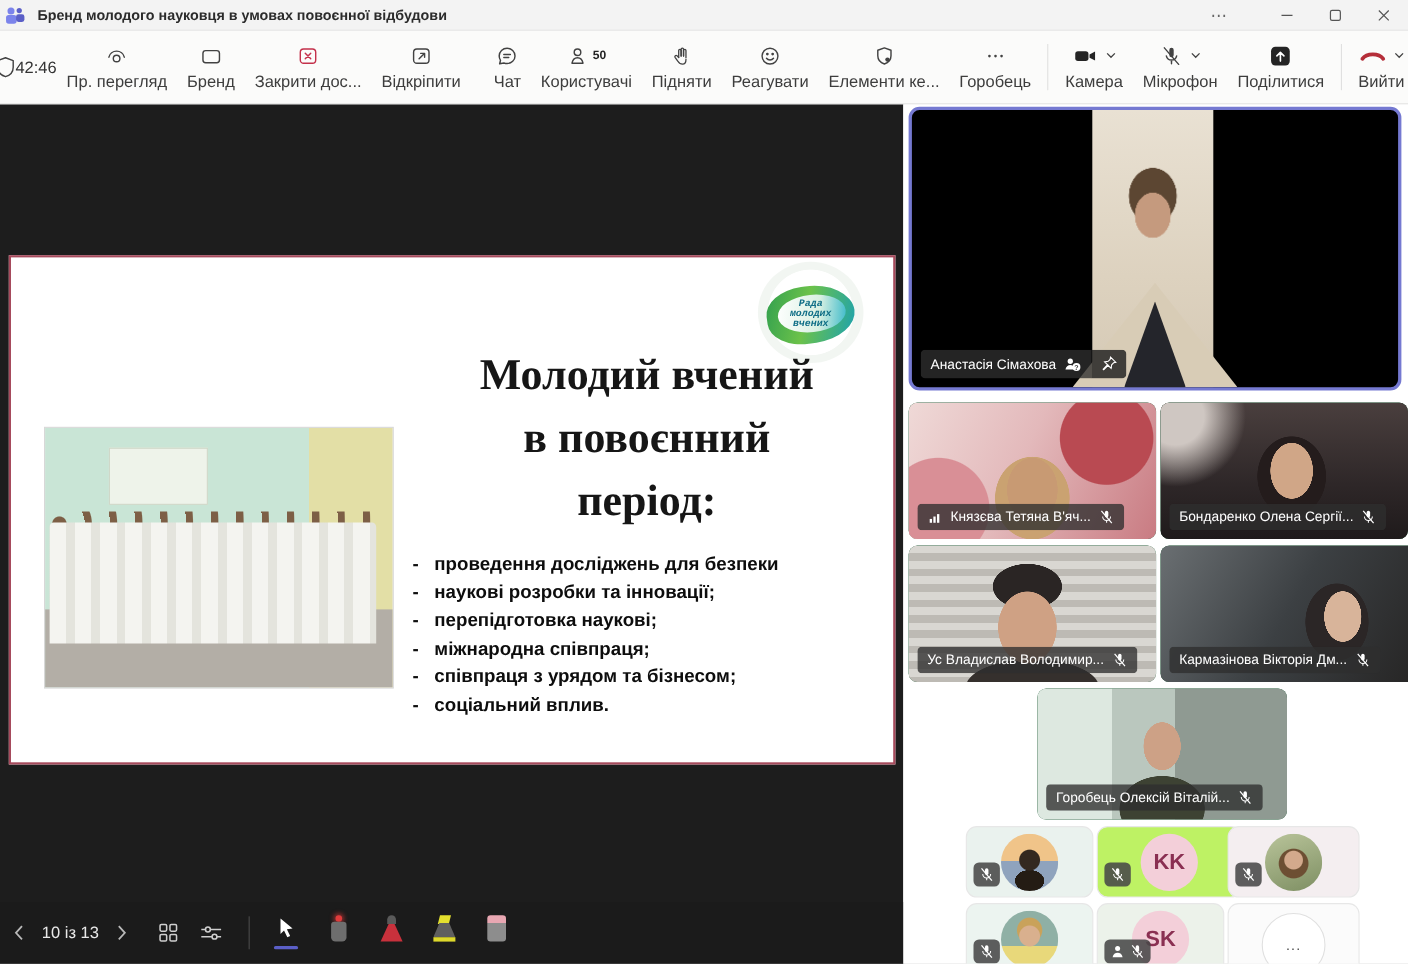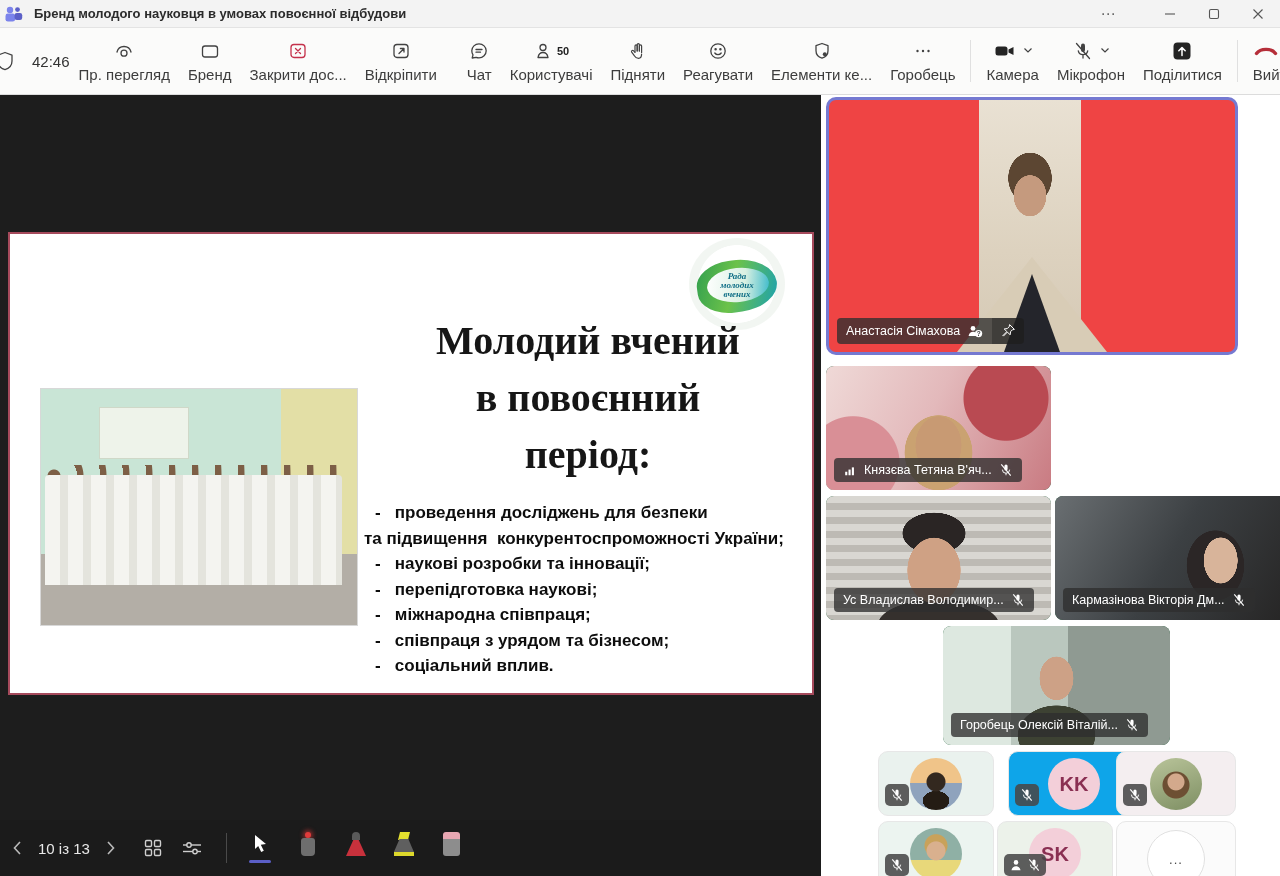--- a/index.html
+++ b/index.html
@@ -12,21 +12,21 @@
     background:#f3f3f3; border-bottom:1px solid #e3e3e3; display:flex; align-items:center; }
   #tb-logo { margin-left:4px; }
   #tb-title { font-size:13px; color:#2b2b2b; margin-left:10px;font-weight:bold; }
   #tb-right { margin-left:auto; display:flex; align-items:center; height:100%; }
   .tb-ctl { width:44px; height:28px; display:flex; align-items:center; justify-content:center; color:#555; }
   #tb-more { font-size:15px; color:#666; width:44px; text-align:center; margin-right:18px; }
 
   
   #toolbar { position:absolute; left:0; top:28px; width:1280px; height:67px;
     background:#fbfbfa; border-bottom:1px solid #dcdcdc; display:flex; align-items:center; }
-  #tb-left { display:flex; align-items:center; gap:18px; margin-left:2px; width:96px; }
+  #tb-left { display:flex; align-items:center; gap:0; margin-left:2px; width:96px; }
   #timer { font-size:15px; color:#333; }
   .tbtn { display:flex; flex-direction:column; align-items:center; justify-content:center;
     gap:4px; padding:0 9px; height:56px; cursor:pointer; position:relative; }
   .tbtn .lbl { font-size:15px; color:#3d3d3d; white-space:nowrap; }
   .tdiv { width:1px; height:42px; background:#e0e0e0; margin:0 6px; }
   .icon-stroke { stroke:#424242; fill:none; stroke-width:1.3; stroke-linecap:round; stroke-linejoin:round; }
   .count { font-size:11px; font-weight:bold; color:#222; margin-left:2px; }
   .icon-row { display:flex; align-items:center; }
   .chev { margin-left:6px; }
   #grp-right { margin-left:auto; display:flex; align-items:center; margin-right:6px; }
@@ -35,21 +35,21 @@
   #stage { position:absolute; left:0; top:95px; width:821px; height:781px; background:#1d1d1d; }
   #slide { position:absolute; left:8px; top:137px; width:806px; height:463px;
     background:#ffffff; border:2px solid #a64a5c; }
   #slide-logo { position:absolute; left:679px; top:4px; width:96px; height:92px; border-radius:50%;
     background:radial-gradient(circle at 50% 50%, #ffffff 0 58%, #f2f6f2 59% 100%); overflow:hidden; }
   .logo-blob1 { position:absolute; left:8px; top:22px; width:80px; height:52px; border-radius:50% 60% 55% 50%;
     background:linear-gradient(110deg,#2f9e4f 0%,#6cc24a 45%,#19a0b4 100%); transform:rotate(-8deg); }
   .logo-blob2 { position:absolute; left:18px; top:30px; width:62px; height:34px; border-radius:50%;
     background:linear-gradient(100deg,#ffffff 0%,#d9f0e2 60%,#36b8c9 100%); transform:rotate(-6deg); }
   #logo-label { position:absolute; left:0; right:0; top:34px; text-align:center;
-    font-family:Liberation Serif, serif; font-style:italic; font-weight:bold;
+    font-family:Liberation Mono, monospace; font-style:italic; font-weight:bold;
     font-size:9px; line-height:9px; color:#0f6e86; white-space:normal; padding:0 22px; }
   #slide-title { position:absolute; left:378px; top:78px; width:400px; text-align:center;
     font-family:"Liberation Serif","DejaVu Serif",serif; font-weight:bold;
     font-size:40px; line-height:57px; color:#161616; }
   #slide-photo { position:absolute; left:30px; top:154px; width:318px; height:238px;
     background:linear-gradient(90deg,#c9e5d6 0 76%, #e3dfa6 76% 100%); overflow:hidden; border:1px solid #d8d8d8; }
   .photo-floor { position:absolute; left:0; bottom:0; width:100%; height:30%; background:#b3aea6; }
   .photo-poster { position:absolute; left:58px; top:18px; width:90px; height:52px; background:#eef3ea; border:1px solid #cfd8c8; }
   .photo-crowd { position:absolute; left:4px; bottom:40px; width:94%; height:110px;
     background:repeating-linear-gradient(90deg,#f4f4f0 0 15px, #e4e4dd 15px 23px); border-radius:4px 4px 0 0; }
@@ -79,29 +79,29 @@
   .hl-body { position:absolute; left:1px; top:7px; width:20px; height:13px; background:#5f5f5f;
     clip-path:polygon(28% 0, 72% 0, 100% 100%, 0 100%); }
   .hl-base { position:absolute; left:1px; bottom:0; width:20px; height:4px; background:#ddd82c; }
   .eraser-shape { width:17px; height:24px; border-radius:3px;
     background:linear-gradient(180deg,#e8a7b2 0 30%, #8d8d8d 30% 100%); }
 
   
   #rail { position:absolute; left:822px; top:95px; width:458px; height:781px; background:#ffffff; overflow:hidden; }
   .tile { position:absolute; border-radius:8px; overflow:hidden; background:#14532d; }
   .feed { position:absolute; inset:0; }
-  .t-spot { left:4px; top:2px; width:412px; height:258px; border:3px solid #7579d1; border-radius:10px; background:#ef4444; }
+  .t-spot { left:4px; top:2px; width:448px; height:258px; border:3px solid #7579d1; border-radius:10px; background:#000000; }
   .t-r2a { left:4px;   top:271px; width:225px; height:124px; }
   .t-r2b { left:233px; top:271px; width:225px; height:124px; }
   .t-r3a { left:4px;   top:401px; width:225px; height:124px; }
   .t-r3b { left:233px; top:401px; width:263px; height:124px; }
   .t-r4  { left:121px; top:531px; width:227px; height:119px; }
   .mini  { border-radius:10px; border:1px solid #e7e7e7; }
   .t-r5a { left:56px;  top:656px; width:116px; height:65px; background:#eaf2ee; }
-  .t-r5b { left:186px; top:656px; width:132px; height:65px; background:#0ea5e9; }
+  .t-r5b { left:175px; top:656px; width:132px; height:65px; background:#bef264; }
   .t-r5c { left:294px; top:656px; width:120px; height:65px; background:#f4eef0; }
   .t-r6a { left:56px;  top:726px; width:116px; height:120px; background:#ecf4f0; }
   .t-r6b { left:175px; top:726px; width:116px; height:120px; background:#ecf2ea; }
   .t-r6c { left:294px; top:726px; width:120px; height:120px; background:#fbfbfb; }
 
   
   .feed-sim-strip { position:absolute; left:37%; width:25%; top:0; bottom:0;
     background:
       radial-gradient(ellipse 27px 34px at 50% 38%, #c59a7e 60%, rgba(0,0,0,0) 61%),
       radial-gradient(ellipse 36px 42px at 50% 31%, #5c4632 60%, rgba(0,0,0,0) 61%),
@@ -398,21 +398,20 @@
 
     <div id="slide-photo">
       <div class="photo-poster"></div>
       <div class="photo-floor"></div>
       <div class="photo-heads"></div>
       <div class="photo-crowd"></div>
     </div>
 
     <div id="slide-bullets">
       <div class="b-line b-indent">-   проведення досліджень для безпеки</div>
-      <div class="b-line">та підвищення  конкурентоспроможності України;</div>
       <div class="b-line b-indent">-   наукові розробки та інновації;</div>
       <div class="b-line b-indent">-   перепідготовка наукові;</div>
       <div class="b-line b-indent">-   міжнародна співпраця;</div>
       <div class="b-line b-indent">-   співпраця з урядом та бізнесом;</div>
       <div class="b-line b-indent">-   соціальний вплив.</div>
     </div>
   </div>
 
   <div id="stagebar">
     <div class="sb-item">
@@ -521,20 +520,31 @@
         <svg class="ic">
             <use href="#i-bars"></use>
           </svg>
         <span>Князєва Тетяна В'яч...</span>
         <svg class="ic">
             <use href="#i-micoff"></use>
           </svg>
       </div>
     </div>
   </div>
+  <div class="tile t-r2b">
+    <div class="feed feed-bondarenko"></div>
+    <div class="plate">
+      <div class="plate-main">
+        <span>Бондаренко Олена Сергії...</span>
+        <svg class="ic">
+            <use href="#i-micoff"></use>
+          </svg>
+      </div>
+    </div>
+  </div>
 
   <div class="tile t-r3a">
     <div class="feed feed-us"></div>
     <div class="plate">
       <div class="plate-main">
         <span>Ус Владислав Володимир...</span>
         <svg class="ic">
             <use href="#i-micoff"></use>
           </svg>
       </div>

